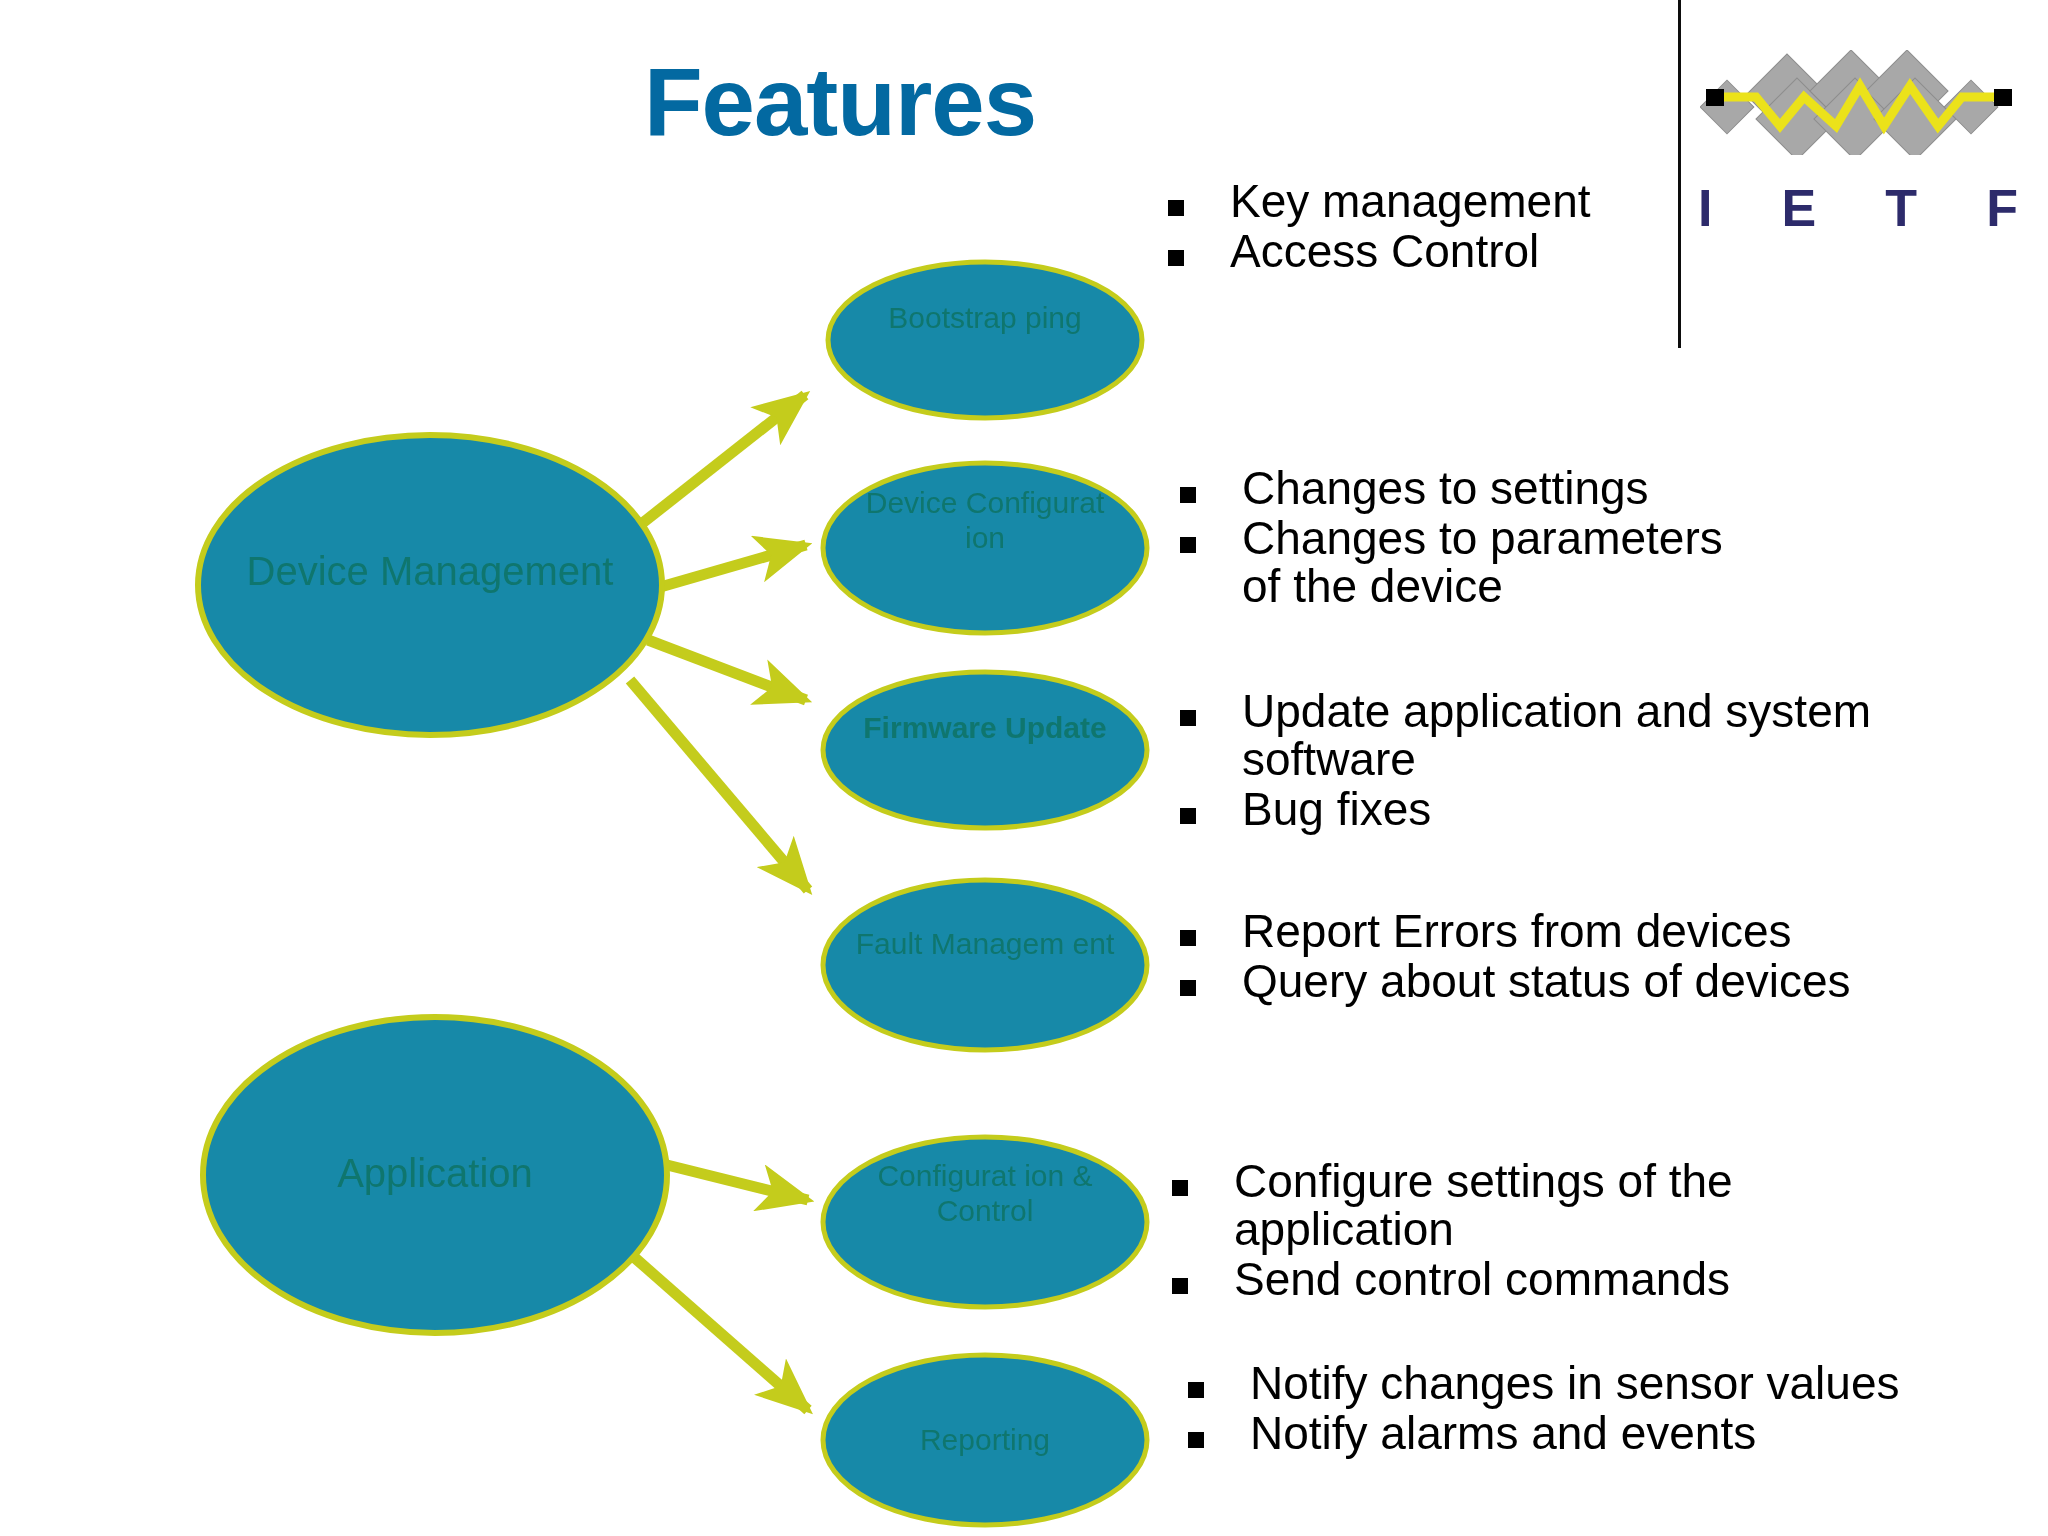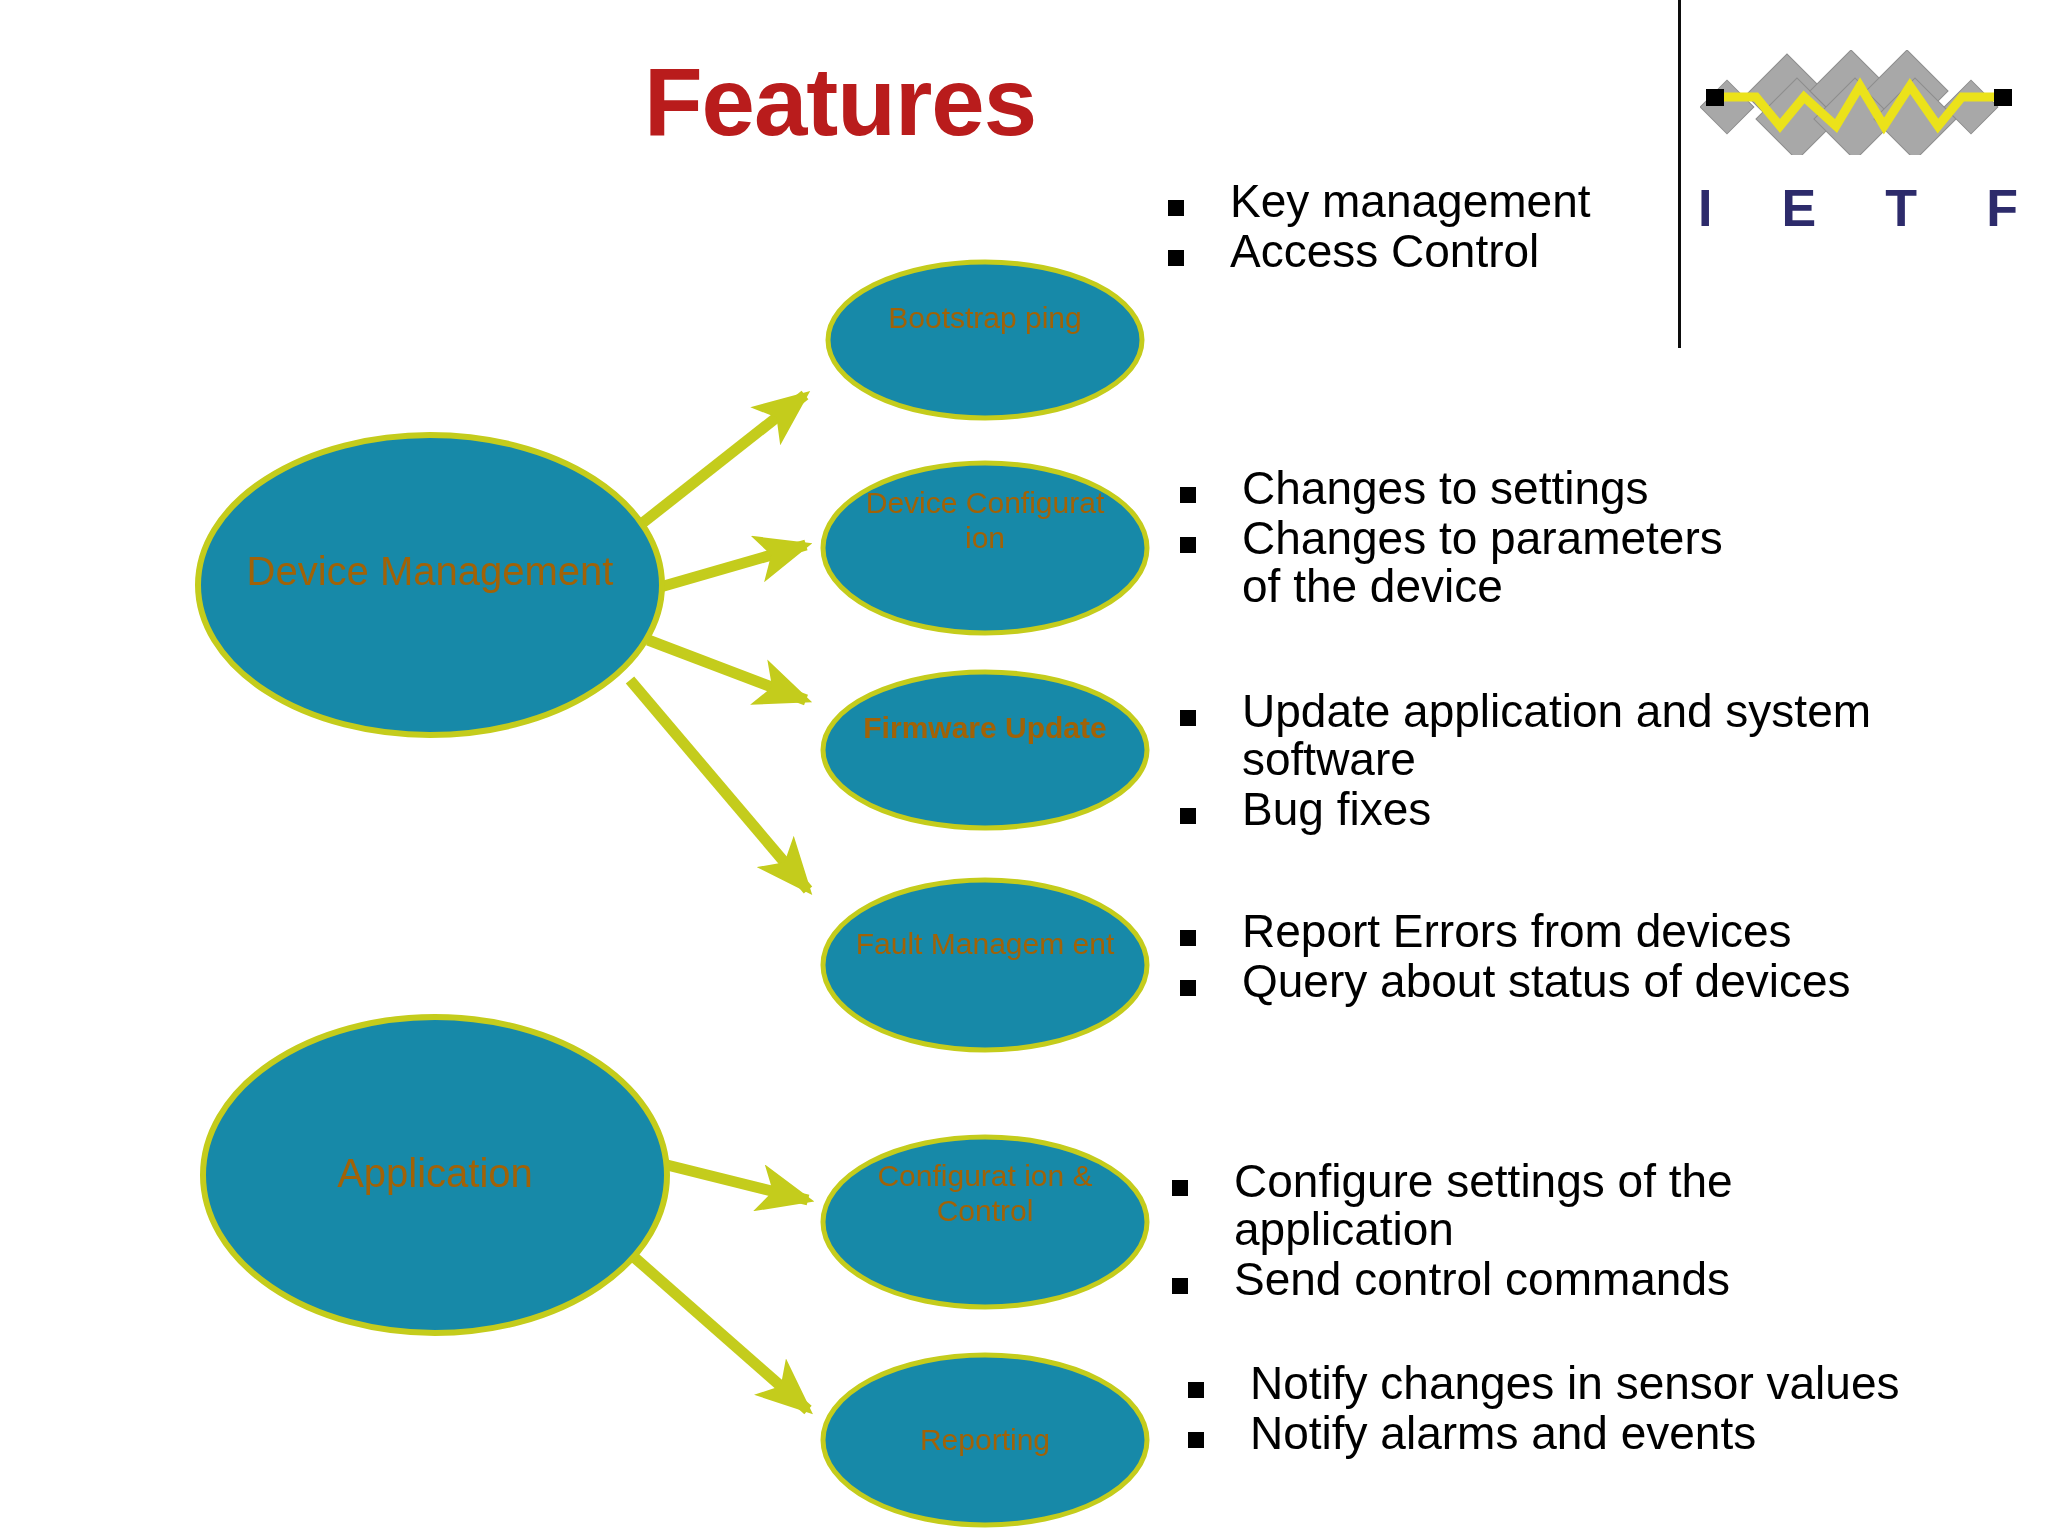--- a/index.html
+++ b/index.html
@@ -6,21 +6,21 @@
   body{width:2048px;height:1536px;position:relative;overflow:hidden;
        font-family:"Liberation Sans","DejaVu Sans",sans-serif;}
 
   #slide{position:absolute;inset:0;width:2048px;height:1536px;background:#fff;}
 
   
   #title{
     position:absolute; left:560px; top:52px; width:560px;
     text-align:center;
     font-size:96px; font-weight:bold; letter-spacing:-1px;
-    color:#b91c1c; line-height:1.05;
+    color:#0369a1; line-height:1.05;
     white-space:nowrap;
   }
 
   
   #logo-block{position:absolute; left:1678px; top:0px; width:370px; height:250px;}
   #logo-divider{
     position:absolute; left:0px; top:0px; width:3px; height:348px;
     background:#0d0d0d;
   }
   #logo-mark{position:absolute; left:22px; top:50px; width:320px; height:105px;}
@@ -30,21 +30,21 @@
     font-size:52px; font-weight:bold; color:#2D2B6B;
     font-family:"Liberation Sans","DejaVu Sans",sans-serif;
   }
   #logo-text span{display:block;}
 
   
   #diagram{position:absolute; left:0; top:0; width:1200px; height:1536px;}
 
   .node-label{
     position:absolute;
-    color:#a16207;
+    color:#0f766e;
     text-align:center;
     line-height:1.18;
     pointer-events:none;
     font-family:"Liberation Sans","DejaVu Sans",sans-serif;
   }
   .node-label.big{font-size:40px;}
   .node-label.small{font-size:30px;}
 
   
   .bullet-group{position:absolute;}

